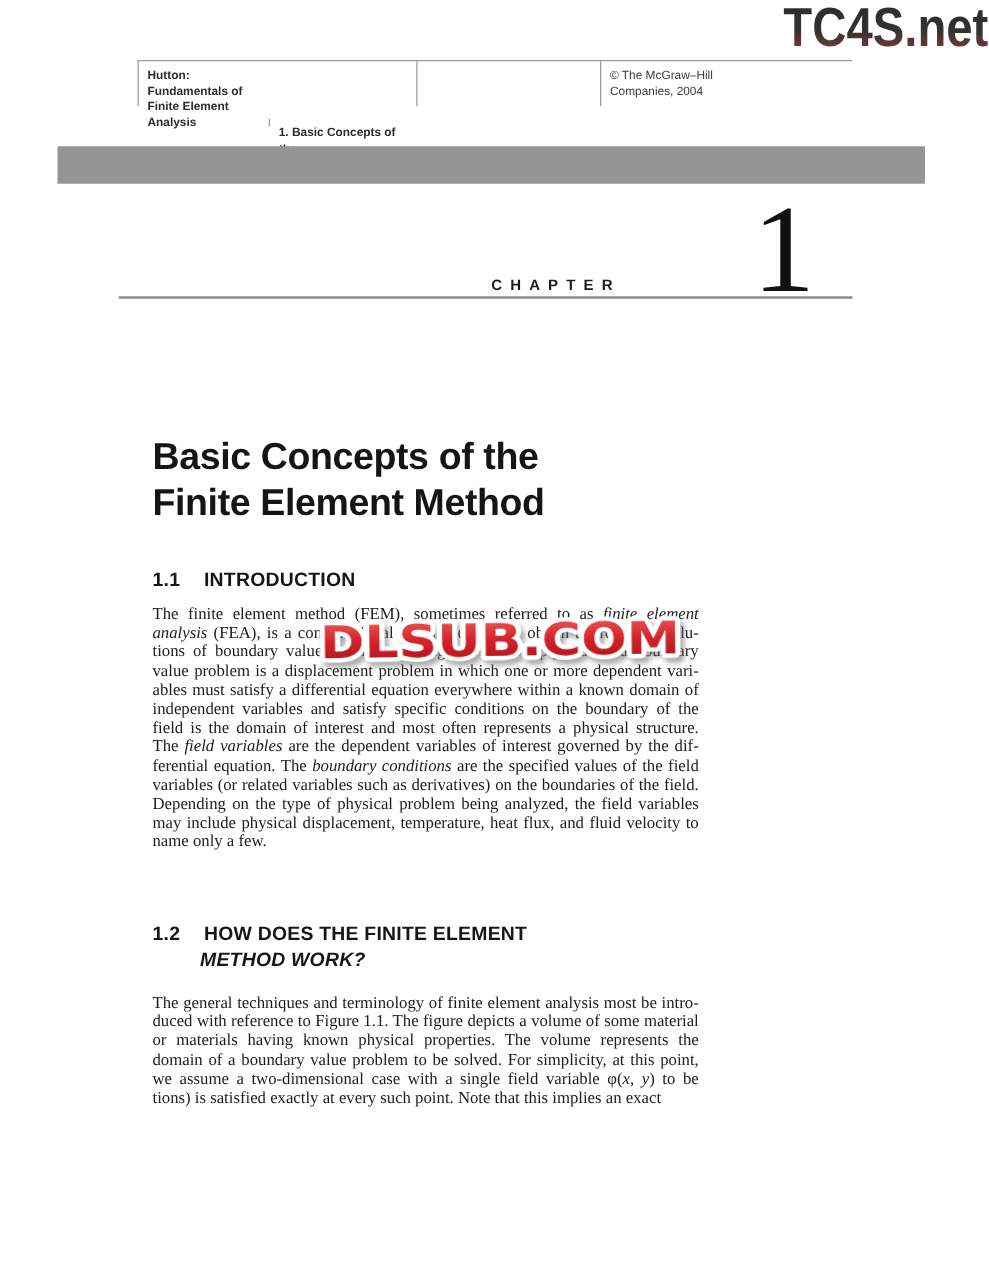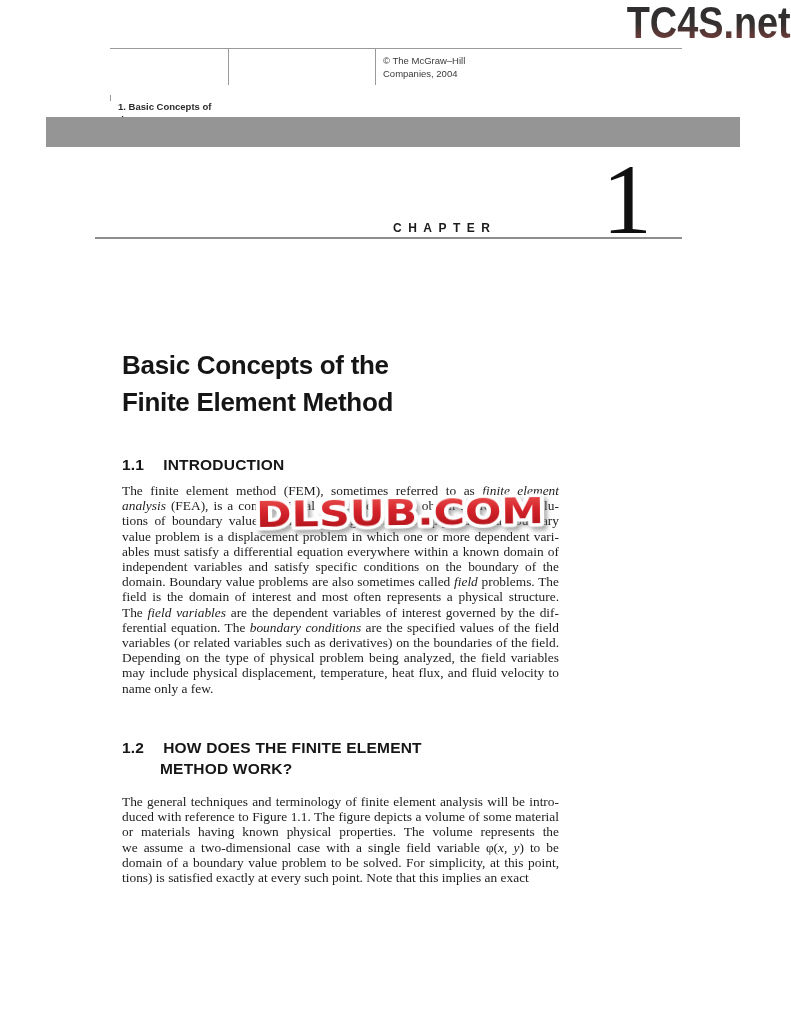--- a/index.html
+++ b/index.html
@@ -43,29 +43,29 @@
   .chapter-num {
     position:absolute; left:597px; top:150px; width:60px; text-align:center;
     font-family:"Liberation Serif","DejaVu Serif",serif;
     font-size:100px; line-height:100px; color:#101010; z-index:2;
   }
 
   
   .book-title {
     position:absolute; left:122px; top:347px;
     font-family:"Liberation Sans","DejaVu Sans",sans-serif;
-    font-weight:bold; font-size:26px; line-height:37px; letter-spacing:-0.3px; color:#151515;
+    font-weight:bold; font-size:30px; line-height:37px; letter-spacing:-0.3px; color:#151515;
   }
   .sec-head {
     position:absolute; left:122px;
     font-family:"Liberation Sans","DejaVu Sans",sans-serif;
     font-weight:bold; font-size:15.5px; line-height:21px; color:#161616; letter-spacing:0.2px;
   }
   .sec-head .num { margin-right:19px; }
-  .sec-head .indent { margin-left:38px; }
+  .sec-head .indent { margin-left:38px;font-style:italic; }
   #sec1-head { top:454px; }
   #sec2-head { top:737px; }
 
   
   .para {
     position:absolute; left:122px; width:437px;
     font-size:13.4px; line-height:15.2px; color:#1c1c1c;
   }
   #para1 { top:483px; }
   #para2 { top:794px; }
@@ -101,20 +101,24 @@
   .traders { position:absolute; left:470px; top:969px; z-index:6; transform:rotate(-2deg); }
 </style>
 </head>
 <body>
 
 <div id="page">
 
   <div class="tc4s">TC4S.net</div>
 
   <div class="hdr">
+    <div class="col c1">
+      <div>Hutton: Fundamentals of</div>
+      <div>Finite Element Analysis</div>
+    </div>
     <div class="col c2">
       <div>1. Basic Concepts of the</div>
       <div>Finite Element Method</div>
     </div>
     <div class="col c4"></div>
     <div class="col c5">
       <div>© The McGraw–Hill</div>
       <div>Companies, 2004</div>
     </div>
   </div>
@@ -134,21 +138,20 @@
     <span class="num">1.1</span><span>INTRODUCTION</span>
   </div>
 
   <div class="para" id="para1">
       <div class="tline"><span>The finite element method (FEM), sometimes referred to as </span><i>finite element</i></div>
       <div class="tline"><i>analysis</i><span> (FEA), is a computational technique used to obtain approximate solu-</span></div>
       <div class="tline"><span>tions of boundary value problems in engineering. Simply stated, a boundary</span></div>
       <div class="tline"><span>value problem is a displacement problem in which one or more dependent vari-</span></div>
       <div class="tline"><span>ables must satisfy a differential equation everywhere within a known domain of</span></div>
       <div class="tline"><span>independent variables and satisfy specific conditions on the boundary of the</span></div>
-      <div class="tline"><span>domain. Boundary value problems are also sometimes called </span><i>field</i><span> problems. The</span></div>
       <div class="tline"><span>field is the domain of interest and most often represents a physical structure.</span></div>
       <div class="tline"><span>The </span><i>field variables</i><span> are the dependent variables of interest governed by the dif-</span></div>
       <div class="tline"><span>ferential equation. The </span><i>boundary conditions</i><span> are the specified values of the field</span></div>
       <div class="tline"><span>variables (or related variables such as derivatives) on the boundaries of the field.</span></div>
       <div class="tline"><span>Depending on the type of physical problem being analyzed, the field variables</span></div>
       <div class="tline"><span>may include physical displacement, temperature, heat flux, and fluid velocity to</span></div>
       <div class="tline last"><span>name only a few.</span></div>
     </div>
 
   <svg class="dlsub" width="302" height="50" viewBox="0 0 302 50">
@@ -161,25 +164,25 @@
     </defs>
     <text x="151" y="38" text-anchor="middle" textLength="288" lengthAdjust="spacingAndGlyphs" font-family="DejaVu Sans, sans-serif" font-size="36" font-weight="bold" fill="url(#redGrad)" stroke="#ffffff" stroke-width="7" paint-order="stroke" stroke-linejoin="round">DLSUB.COM</text>
   </svg>
 
   <div class="sec-head" id="sec2-head">
     <div><span class="num">1.2</span><span>HOW DOES THE FINITE ELEMENT</span></div>
     <div class="indent">METHOD WORK?</div>
   </div>
 
   <div class="para" id="para2">
-      <div class="tline"><span>The general techniques and terminology of finite element analysis will be intro-</span></div>
+      <div class="tline"><span>The general techniques and terminology of finite element analysis most be intro-</span></div>
       <div class="tline"><span>duced with reference to Figure 1.1. The figure depicts a volume of some material</span></div>
       <div class="tline"><span>or materials having known physical properties. The volume represents the</span></div>
+      <div class="tline"><span>domain of a boundary value problem to be solved. For simplicity, at this point,</span></div>
       <div class="tline"><span>we assume a two-dimensional case with a single field variable φ(</span><i>x, y</i><span>) to be</span></div>
-      <div class="tline"><span>domain of a boundary value problem to be solved. For simplicity, at this point,</span></div>
       <div class="tline last"><span>tions) is satisfied exactly at every such point. Note that this implies an exact</span></div>
     </div>
 
   <div class="pagenum">1</div>
 
   <div class="teal" id="teal1">www.trading-software-collection.com</div>
   <div class="teal" id="teal2">iii.gonch@gmail.com, Skype: iii.gonch</div>
 
   <svg class="traders" width="322" height="56" viewBox="0 0 322 56">
     <defs>

